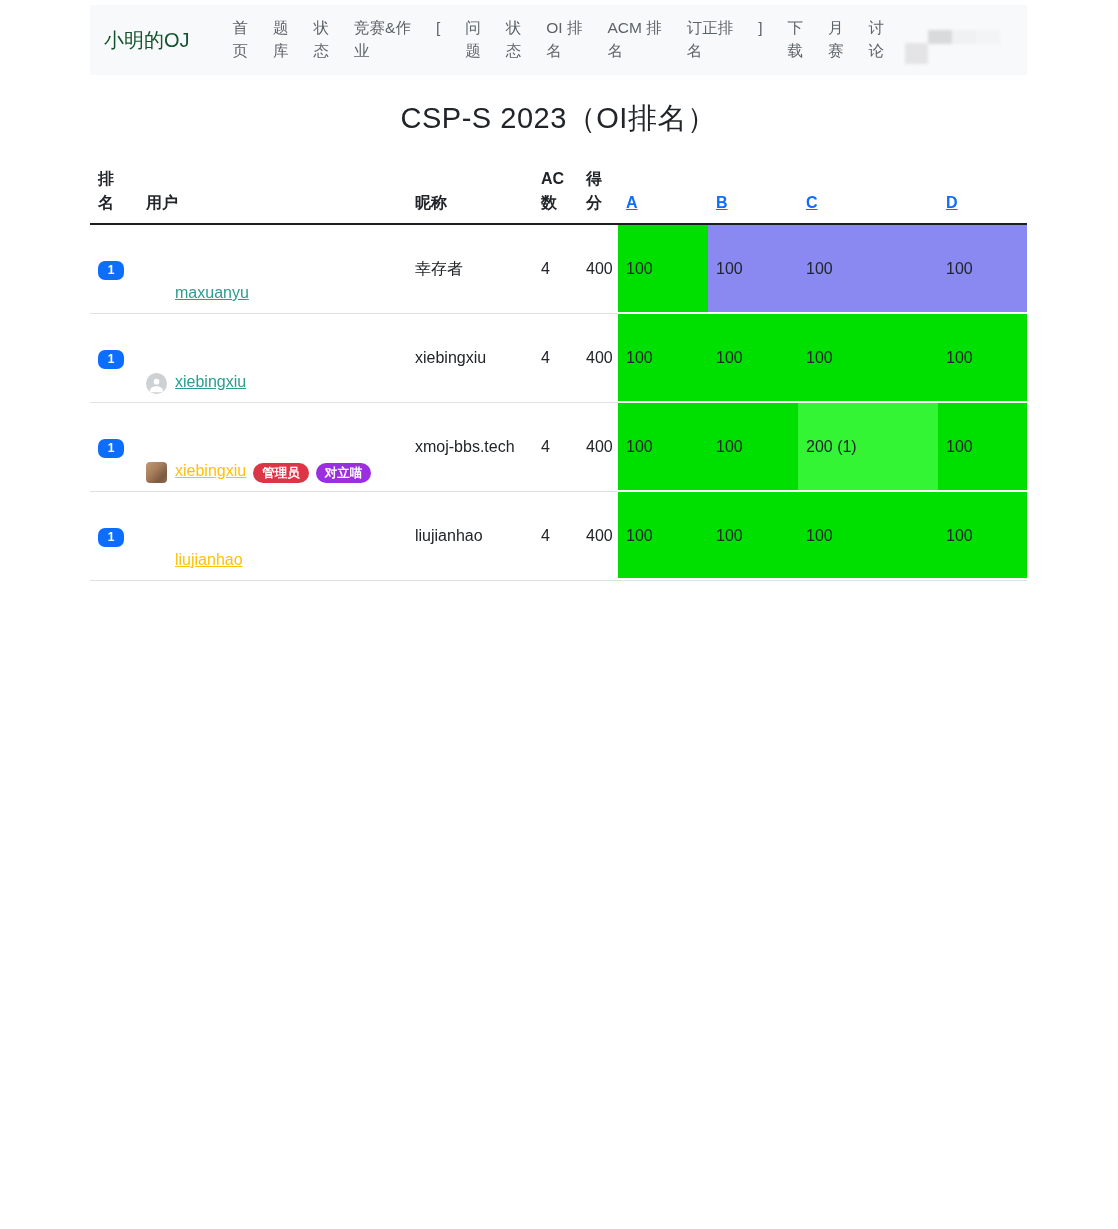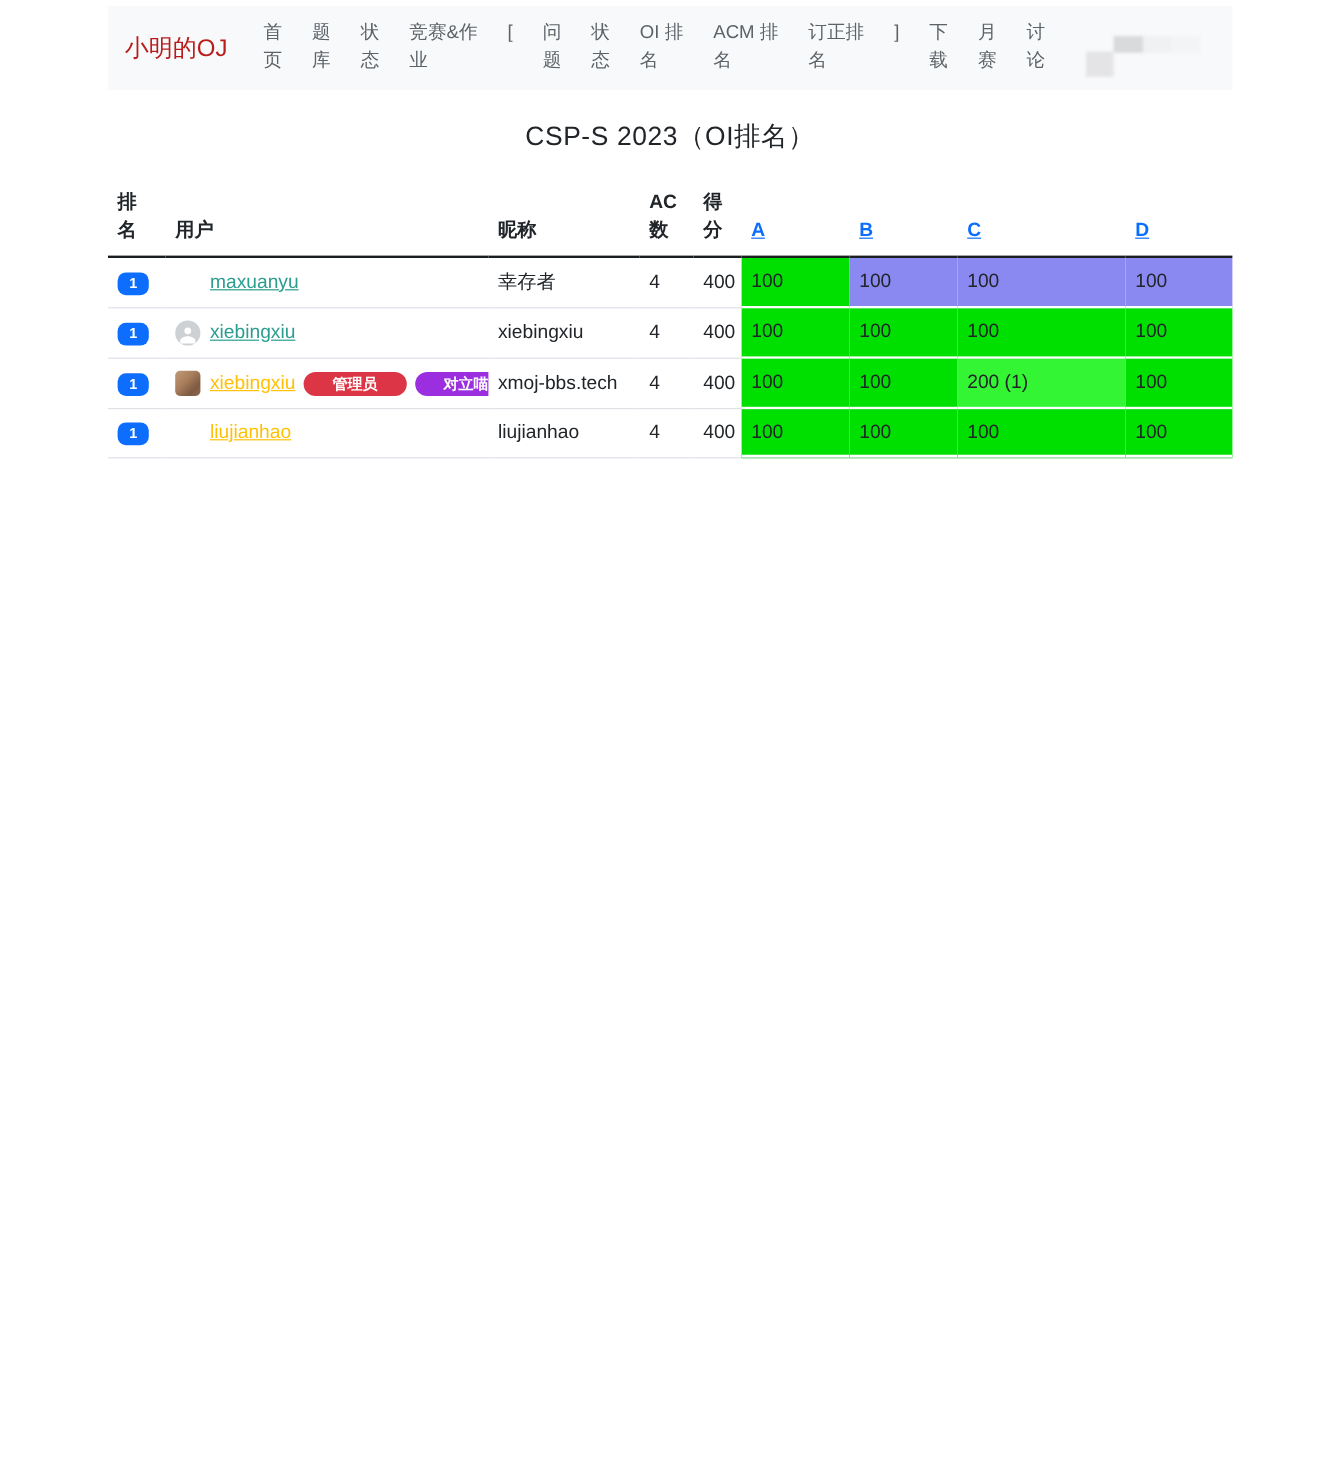--- a/index.html
+++ b/index.html
@@ -9,36 +9,36 @@
     font-family:"Liberation Sans","DejaVu Sans",sans-serif;
     color:#212529; font-size:16px;
   }
   .container { width:937px; margin-left:90px; }
 
   
   .navbar {
     position:relative; margin-top:5px; height:70px;
     background:#f8f9fa; display:flex; padding:0 14px;
   }
-  .brand { align-self:center; font-size:20px; color:#b91c1c; margin-right:30px; white-space:nowrap; cursor:pointer; }
+  .brand { align-self:center; font-size:20px; color:#14532d; margin-right:43px; white-space:nowrap; cursor:pointer; }
   .nav { align-self:flex-start; margin-top:11px; display:flex; }
   .nav-item {
     color:#5c6368; font-size:15.5px; line-height:23px;
     margin-right:25px; cursor:pointer; text-align:left; white-space:pre;
   }
   .nav-bracket { cursor:default; }
   .user-redacted { position:absolute; left:0; top:0; width:100%; height:100%; pointer-events:none; }
   .blur-block { position:absolute; filter:blur(1.5px); }
   .b1 { left:838px; top:25px; width:72px; height:14px;
         background:linear-gradient(90deg,#d8dadc 0 34%,#f0f1f2 34% 67%,#f3f4f5 67%); }
   .b2 { left:815px; top:38px; width:23px; height:21px; background:#e4e4e6; }
 
   
   .page-title {
-    text-align:center; font-size:22px; font-weight:500; color:#212529;
+    text-align:center; font-size:29px; font-weight:500; color:#212529;
     margin:24px 0 20px 0; letter-spacing:0.5px;
   }
 
   
   table.rank-table { width:937px; border-collapse:separate; border-spacing:0; table-layout:fixed; }
   col.c-rank {width:48px;} col.c-user {width:269px;} col.c-nick {width:126px;}
   col.c-ac {width:45px;} col.c-score {width:40px;}
   col.c-pa {width:90px;} col.c-pb {width:90px;} col.c-pc {width:140px;} col.c-pd {width:89px;}
 
   th {
@@ -49,31 +49,31 @@
 
   td { padding:8px; font-size:16px; line-height:24px; vertical-align:middle;
        border-bottom:1px solid #dee2e6; overflow:hidden; white-space:nowrap; }
   td.colored { border-bottom:2px solid #ffffff; }
   tr:last-child td.colored { border-bottom:1px solid #dee2e6; box-shadow:inset 0 -2px 0 #ffffff; }
 
   .rank-badge {
     display:inline-block; min-width:26px; padding:2px 0; text-align:center;
     color:#fff; font-size:12px; font-weight:700; border-radius:7px; line-height:15px;
   }
-  .user-cell { display:flex; align-items:center; }
+  .user-cell { display:flex; align-items:flex-end;margin-top:48px; }
   .avatar { width:21px; height:21px; flex:0 0 21px; margin-right:8px; }
   .avatar-placeholder { border-radius:50%; background:#ced1d4; overflow:hidden; position:relative; }
   .avatar-placeholder svg { position:absolute; left:2px; top:3px; }
   .avatar-photo { border-radius:4px;
      background:linear-gradient(135deg,#c09a77 0%,#a97f5d 40%,#7d5a41 75%,#8d6b4e 100%); }
   .avatar-none { visibility:hidden; }
   .username { text-decoration:underline; cursor:pointer; white-space:nowrap; }
   .user-badge {
     display:inline-block; margin-left:7px; color:#fff; font-size:12.5px; font-weight:700;
-    padding:3px 24px; border-radius:11px; line-height:14px; cursor:default; white-space:nowrap;
+    padding:3px 9px; border-radius:11px; line-height:14px; cursor:default; white-space:nowrap;
   }
 </style>
 </head>
 <body>
 
 <div class="container">
 
   <div class="navbar">
     <div class="brand">小明的OJ</div>
     <nav class="nav" id="nav">

